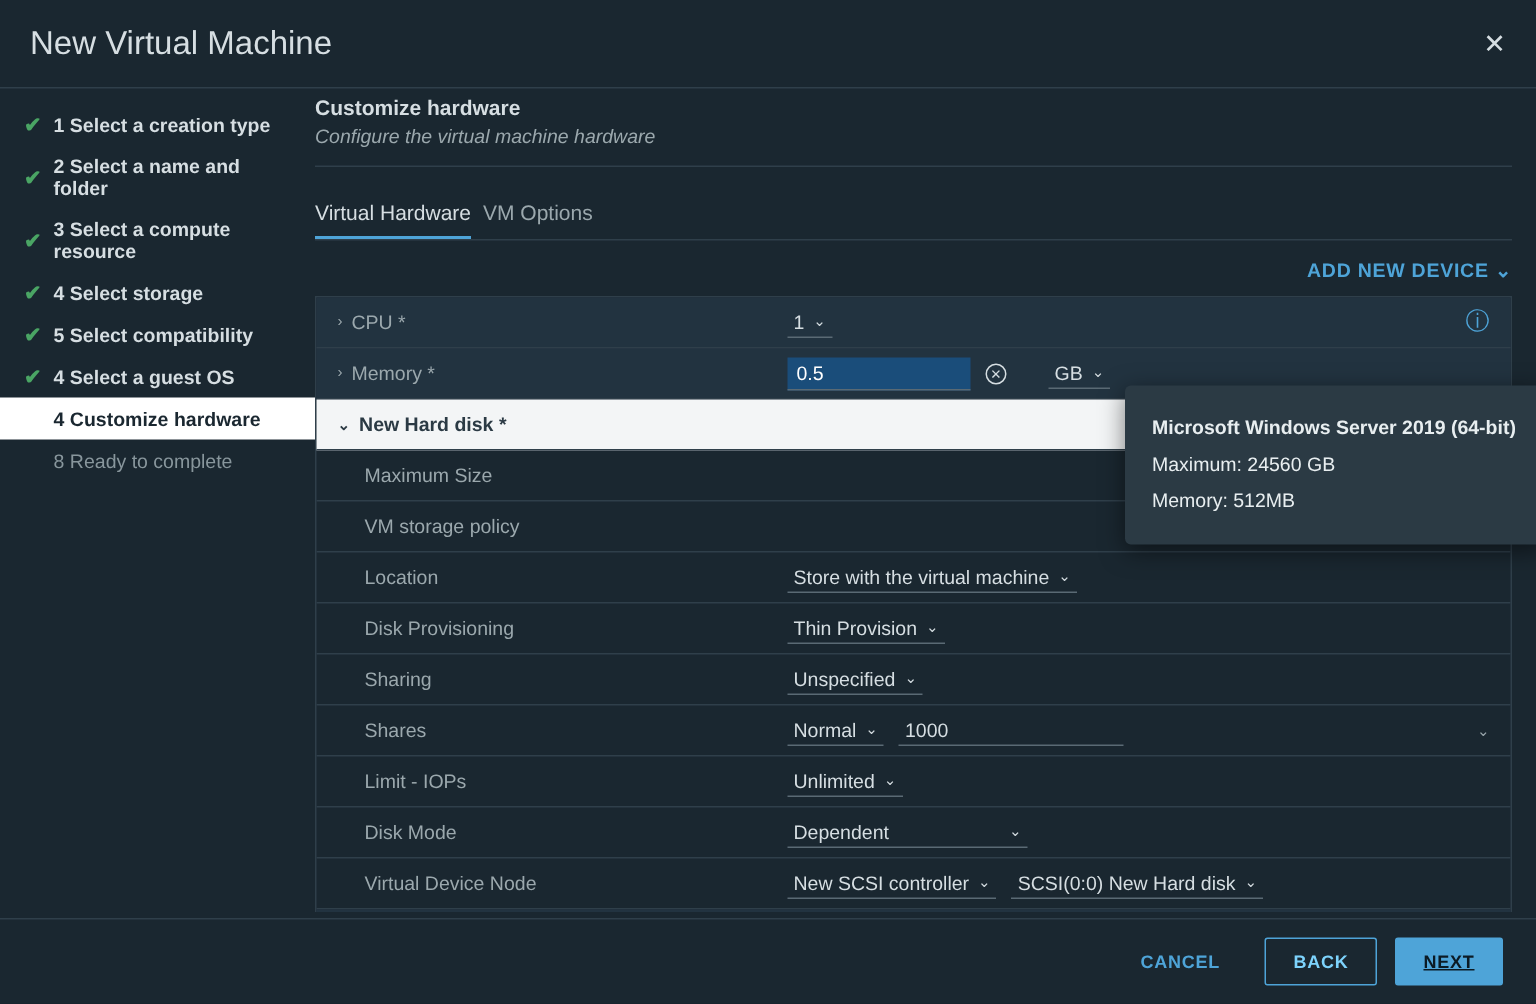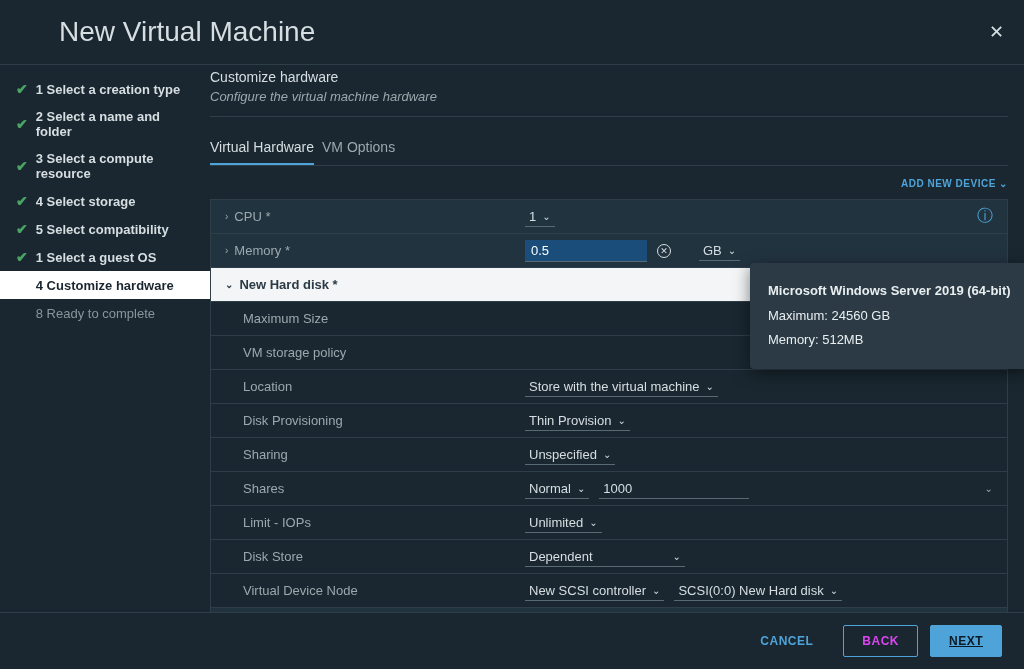--- a/index.html
+++ b/index.html
@@ -1,60 +1,60 @@
 <!DOCTYPE html>
 <html><head>
   <meta charset="utf-8">
   <style>
     * { margin: 0; padding: 0; box-sizing: border-box; font-family: Arial, sans-serif; }
     body { background: #0f1a24; color: #bfc9cc; width: 1024px; height: 669px; overflow: hidden; position: relative; }
     .modal { position: absolute; inset: 0; background: #1a2730; }
     .titlebar { display: flex; align-items: center; justify-content: space-between; padding: 16px 20px; border-bottom: 1px solid #2f3f4a; }
-    .title { color: #d6dee2; font-size: 28px; font-weight: 400; margin-left: 39px; }
+    .title { color: #d6dee2; font-size: 22px; font-weight: 400; }
     .close-x { color: #d6dee2; font-size: 18px; cursor: pointer; }
     .body { display: flex; height: calc(100% - 120px); }
     .sidebar { width: 210px; padding: 10px 0; }
     .step { display: flex; align-items: center; gap: 8px; padding: 6px 16px; font-size: 13px; font-weight: 600; color: #d6dee2; }
     .step .chk { color: #4aa564; font-size: 14px; }
     .step.current { background: #fff; color: #1a2730; }
     .step.current .chk, .step.future .chk { visibility: hidden; }
     .step.future { color: #88969c; font-weight: 400; }
     .content { flex: 1; padding: 10px 30px 0 10px; position: relative; overflow: hidden; }
     .scrollwrap { position: absolute; top:0; left:0; right:4px; bottom:0; overflow-y: auto; padding-right: 12px; }
     .scrollwrap::-webkit-scrollbar { width: 8px; }
     .scrollwrap::-webkit-scrollbar-thumb { background: #3d5565; border-radius: 4px; }
     .scrollwrap::-webkit-scrollbar-track { background: #1a2730; }
-    .heading { color: #d6dee2; font-size: 14px; font-weight: 400; margin-bottom: 4px; margin-top: 4px; }
+    .heading { color: #d6dee2; font-size: 14px; font-weight: 700; margin-bottom: 4px; margin-top: 4px; }
     .sub { color: #9ba8ad; font-size: 13px; margin-bottom: 12px; font-style: italic; }
     .hr { border: 0; border-top: 1px solid #2f3f4a; margin-bottom: 14px; }
     .tabs { display: flex; gap: 8px; border-bottom: 1px solid #2f3f4a; margin-bottom: 12px; }
     .tab { padding: 8px 0; font-size: 14px; color: #9ba8ad; cursor: pointer; }
     .tab.active { color: #d6dee2; border-bottom: 2px solid #4ea4d8; }
-    .adddev { text-align: right; color: #4ea4d8; font-weight: 700; font-size: 10px; letter-spacing: 0.5px; margin-bottom: 10px; cursor: pointer; }
+    .adddev { text-align: right; color: #4ea4d8; font-weight: 700; font-size: 13px; letter-spacing: 0.5px; margin-bottom: 10px; cursor: pointer; }
     .panel { border: 1px solid #2f3f4a; }
     .row { display: flex; align-items: center; border-bottom: 1px solid #2f3f4a; min-height: 34px; padding: 0 14px; font-size: 13px; }
     .row.dark { background: #223340; }
     .row.white { background: #f3f5f6; color: #2b3a44; }
     .row .label { width: 300px; display: flex; align-items: center; gap: 6px; color: #9ba8ad; }
     .row.dark .label { color: #9ba8ad; }
     .row.white .label { color: #2b3a44; font-weight: 600; }
     .row .label.indent { padding-left: 18px; }
     .expand { font-size: 10px; cursor: pointer; }
     .row .ctrl { flex: 1; display: flex; align-items: center; gap: 10px; color: #d6dee2; }
     .sel { border-bottom: 1px solid #5a6a74; padding: 2px 4px; display: inline-flex; align-items: center; gap: 6px; color: #d6dee2; cursor: pointer; }
     .sel .car { font-size: 10px; }
     .mem-input { background: #1a4d7a; color: #fff; border: none; border-bottom: 1px solid #5a6a74; width: 122px; padding: 3px 6px; font-size: 13px; }
     .iclear { color: #d6dee2; border: 1px solid #d6dee2; border-radius: 50%; width: 14px; height: 14px; display: inline-flex; align-items: center; justify-content: center; font-size: 9px; cursor: pointer; }
     .info { position: absolute; right: 14px; color: #4ea4d8; font-size: 16px; }
     .tooltip { position: absolute; z-index: 50; background: #2b3a44; color: #e8eef0; border-radius: 4px; box-shadow: 0 4px 16px rgba(0,0,0,0.5); padding: 16px 18px; width: 280px; font-size: 13px; top: 198px; left: 540px; line-height: 1.9; }
     .tooltip .l1 { font-weight: 600; }
     .footer { position: absolute; bottom: 0; left:0; right:0; border-top: 1px solid #2f3f4a; padding: 12px 22px; display: flex; justify-content: flex-end; gap: 12px; background: #1a2730; margin-top: 48px; }
     .btn { padding: 8px 18px; font-size: 12px; font-weight: 700; letter-spacing: 0.5px; cursor: pointer; border-radius: 2px; }
     .btn-cancel { background: transparent; border: none; color: #4ea4d8; }
-    .btn-back { background: transparent; border: 1px solid #4ea4d8; color: #d946ef; }
+    .btn-back { background: transparent; border: 1px solid #4ea4d8; color: #7dd3fc; }
     .btn-next { background: #4ea4d8; border: 1px solid #4ea4d8; color: #0b1a24; text-decoration: underline; }
     .num-input { background: transparent; border: none; border-bottom: 1px solid #5a6a74; color: #d6dee2; width: 150px; padding: 2px 4px; font-size: 13px; }
     .rightcar { margin-left: auto; font-size: 10px; color:#9ba8ad; cursor:pointer; }
   </style>
 </head>
 <body>
 
 <div class="modal">
   <div class="titlebar">
     <div class="title">New Virtual Machine</div>
@@ -78,21 +78,21 @@
       <div class="step">
           <span class="chk">✔</span>
           <span>4 Select storage</span>
         </div>
       <div class="step">
           <span class="chk">✔</span>
           <span>5 Select compatibility</span>
         </div>
       <div class="step">
           <span class="chk">✔</span>
-          <span>1 Select a guest OS</span>
+          <span>4 Select a guest OS</span>
         </div>
       <div class="step current">
           <span class="chk">✔</span>
           <span>4 Customize hardware</span>
         </div>
       <div class="step future">
           <span class="chk">✔</span>
           <span>8 Ready to complete</span>
         </div>
     </div>
@@ -201,21 +201,21 @@
             <div class="label indent">Limit - IOPs</div>
             <div class="ctrl">
                 <span class="sel">
                   <span>Unlimited</span>
                   <span class="car">⌄</span>
                 </span>
               </div>
           </div>
 
           <div class="row">
-            <div class="label indent">Disk Store</div>
+            <div class="label indent">Disk Mode</div>
             <div class="ctrl">
                 <span class="sel" style="min-width:160px; justify-content:space-between;">
                   <span>Dependent</span>
                   <span class="car">⌄</span>
                 </span>
               </div>
           </div>
 
           <div class="row">
             <div class="label indent">Virtual Device Node</div>

